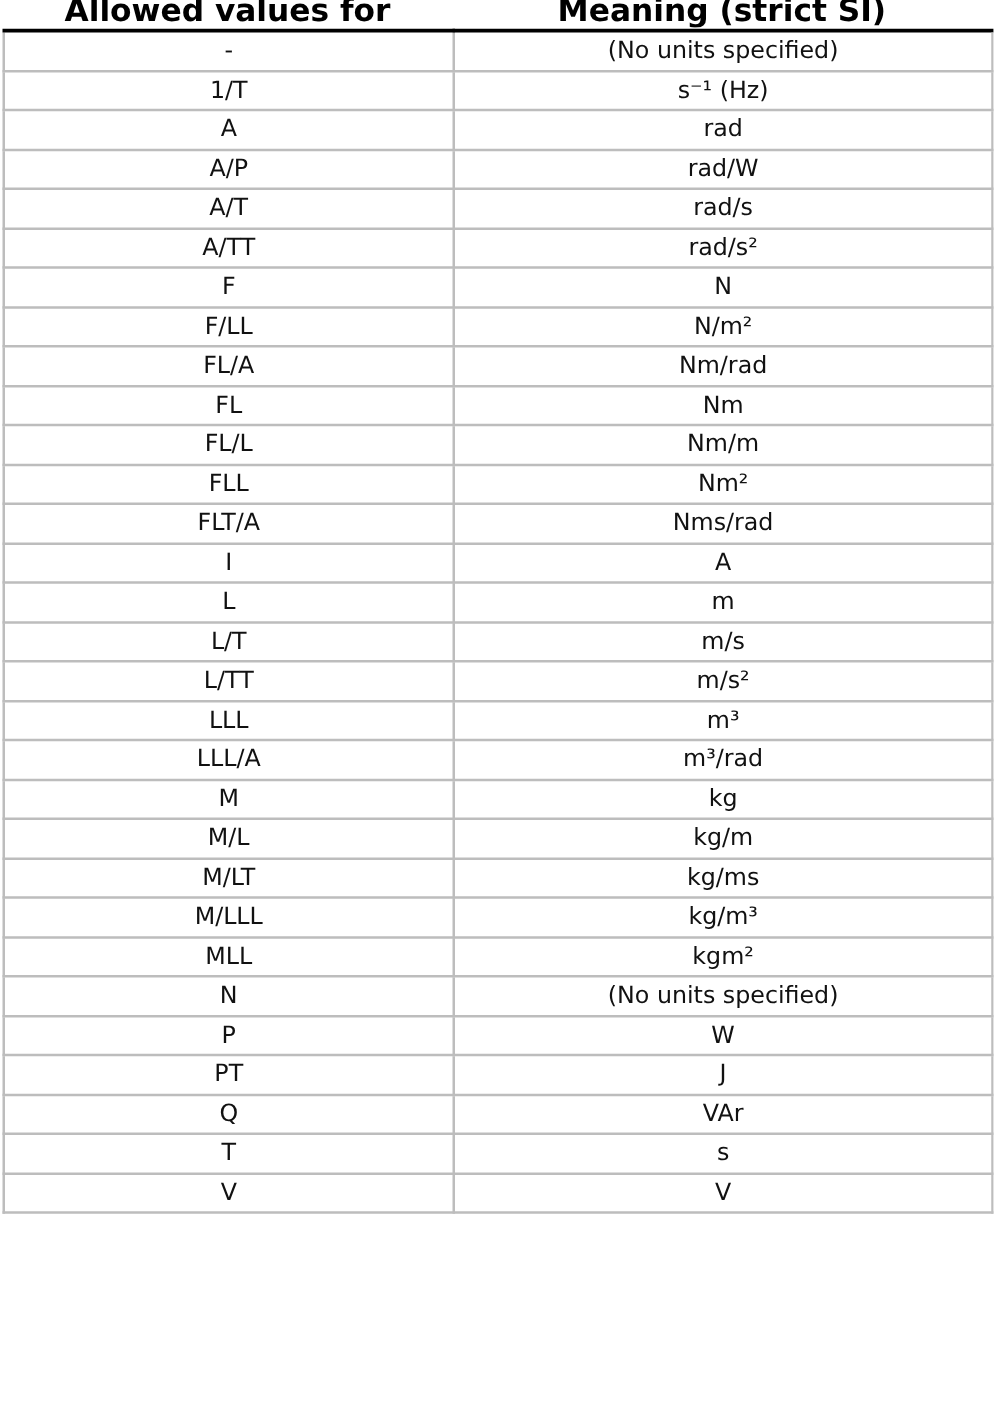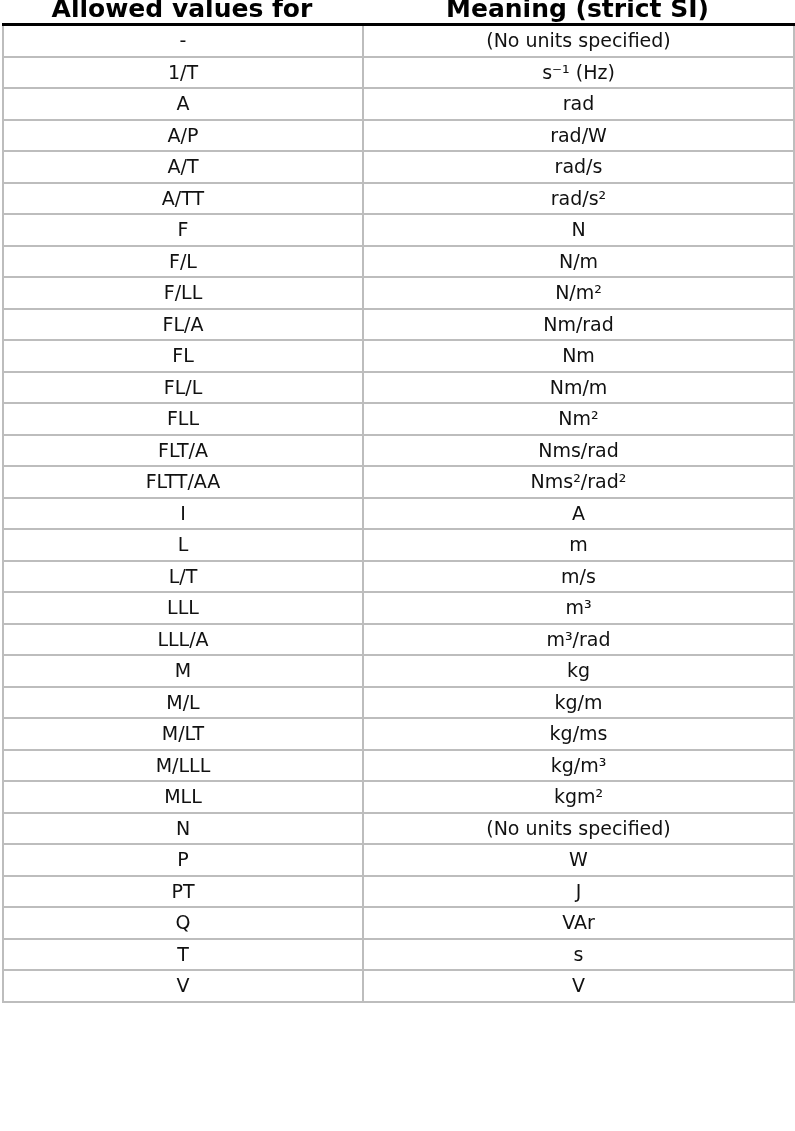--- a/index.html
+++ b/index.html
@@ -107,24 +107,20 @@
         </tr>
         <tr>
           <td>A/TT</td>
           <td>rad/s²</td>
         </tr>
         <tr>
           <td>F</td>
           <td>N</td>
         </tr>
         <tr>
-          <td>F/L</td>
-          <td>N/m</td>
-        </tr>
-        <tr>
           <td>F/LL</td>
           <td>N/m²</td>
         </tr>
         <tr>
           <td>FL/A</td>
           <td>Nm/rad</td>
         </tr>
         <tr>
           <td>FL</td>
           <td>Nm</td>
@@ -135,36 +131,36 @@
         </tr>
         <tr>
           <td>FLL</td>
           <td>Nm²</td>
         </tr>
         <tr>
           <td>FLT/A</td>
           <td>Nms/rad</td>
         </tr>
         <tr>
-          <td>FLTT/AA</td>
-          <td>Nms²/rad²</td>
-        </tr>
-        <tr>
           <td>I</td>
           <td>A</td>
         </tr>
         <tr>
           <td>L</td>
           <td>m</td>
         </tr>
         <tr>
           <td>L/T</td>
           <td>m/s</td>
         </tr>
         <tr>
+          <td>L/TT</td>
+          <td>m/s²</td>
+        </tr>
+        <tr>
           <td>LLL</td>
           <td>m³</td>
         </tr>
         <tr>
           <td>LLL/A</td>
           <td>m³/rad</td>
         </tr>
         <tr>
           <td>M</td>
           <td>kg</td>

